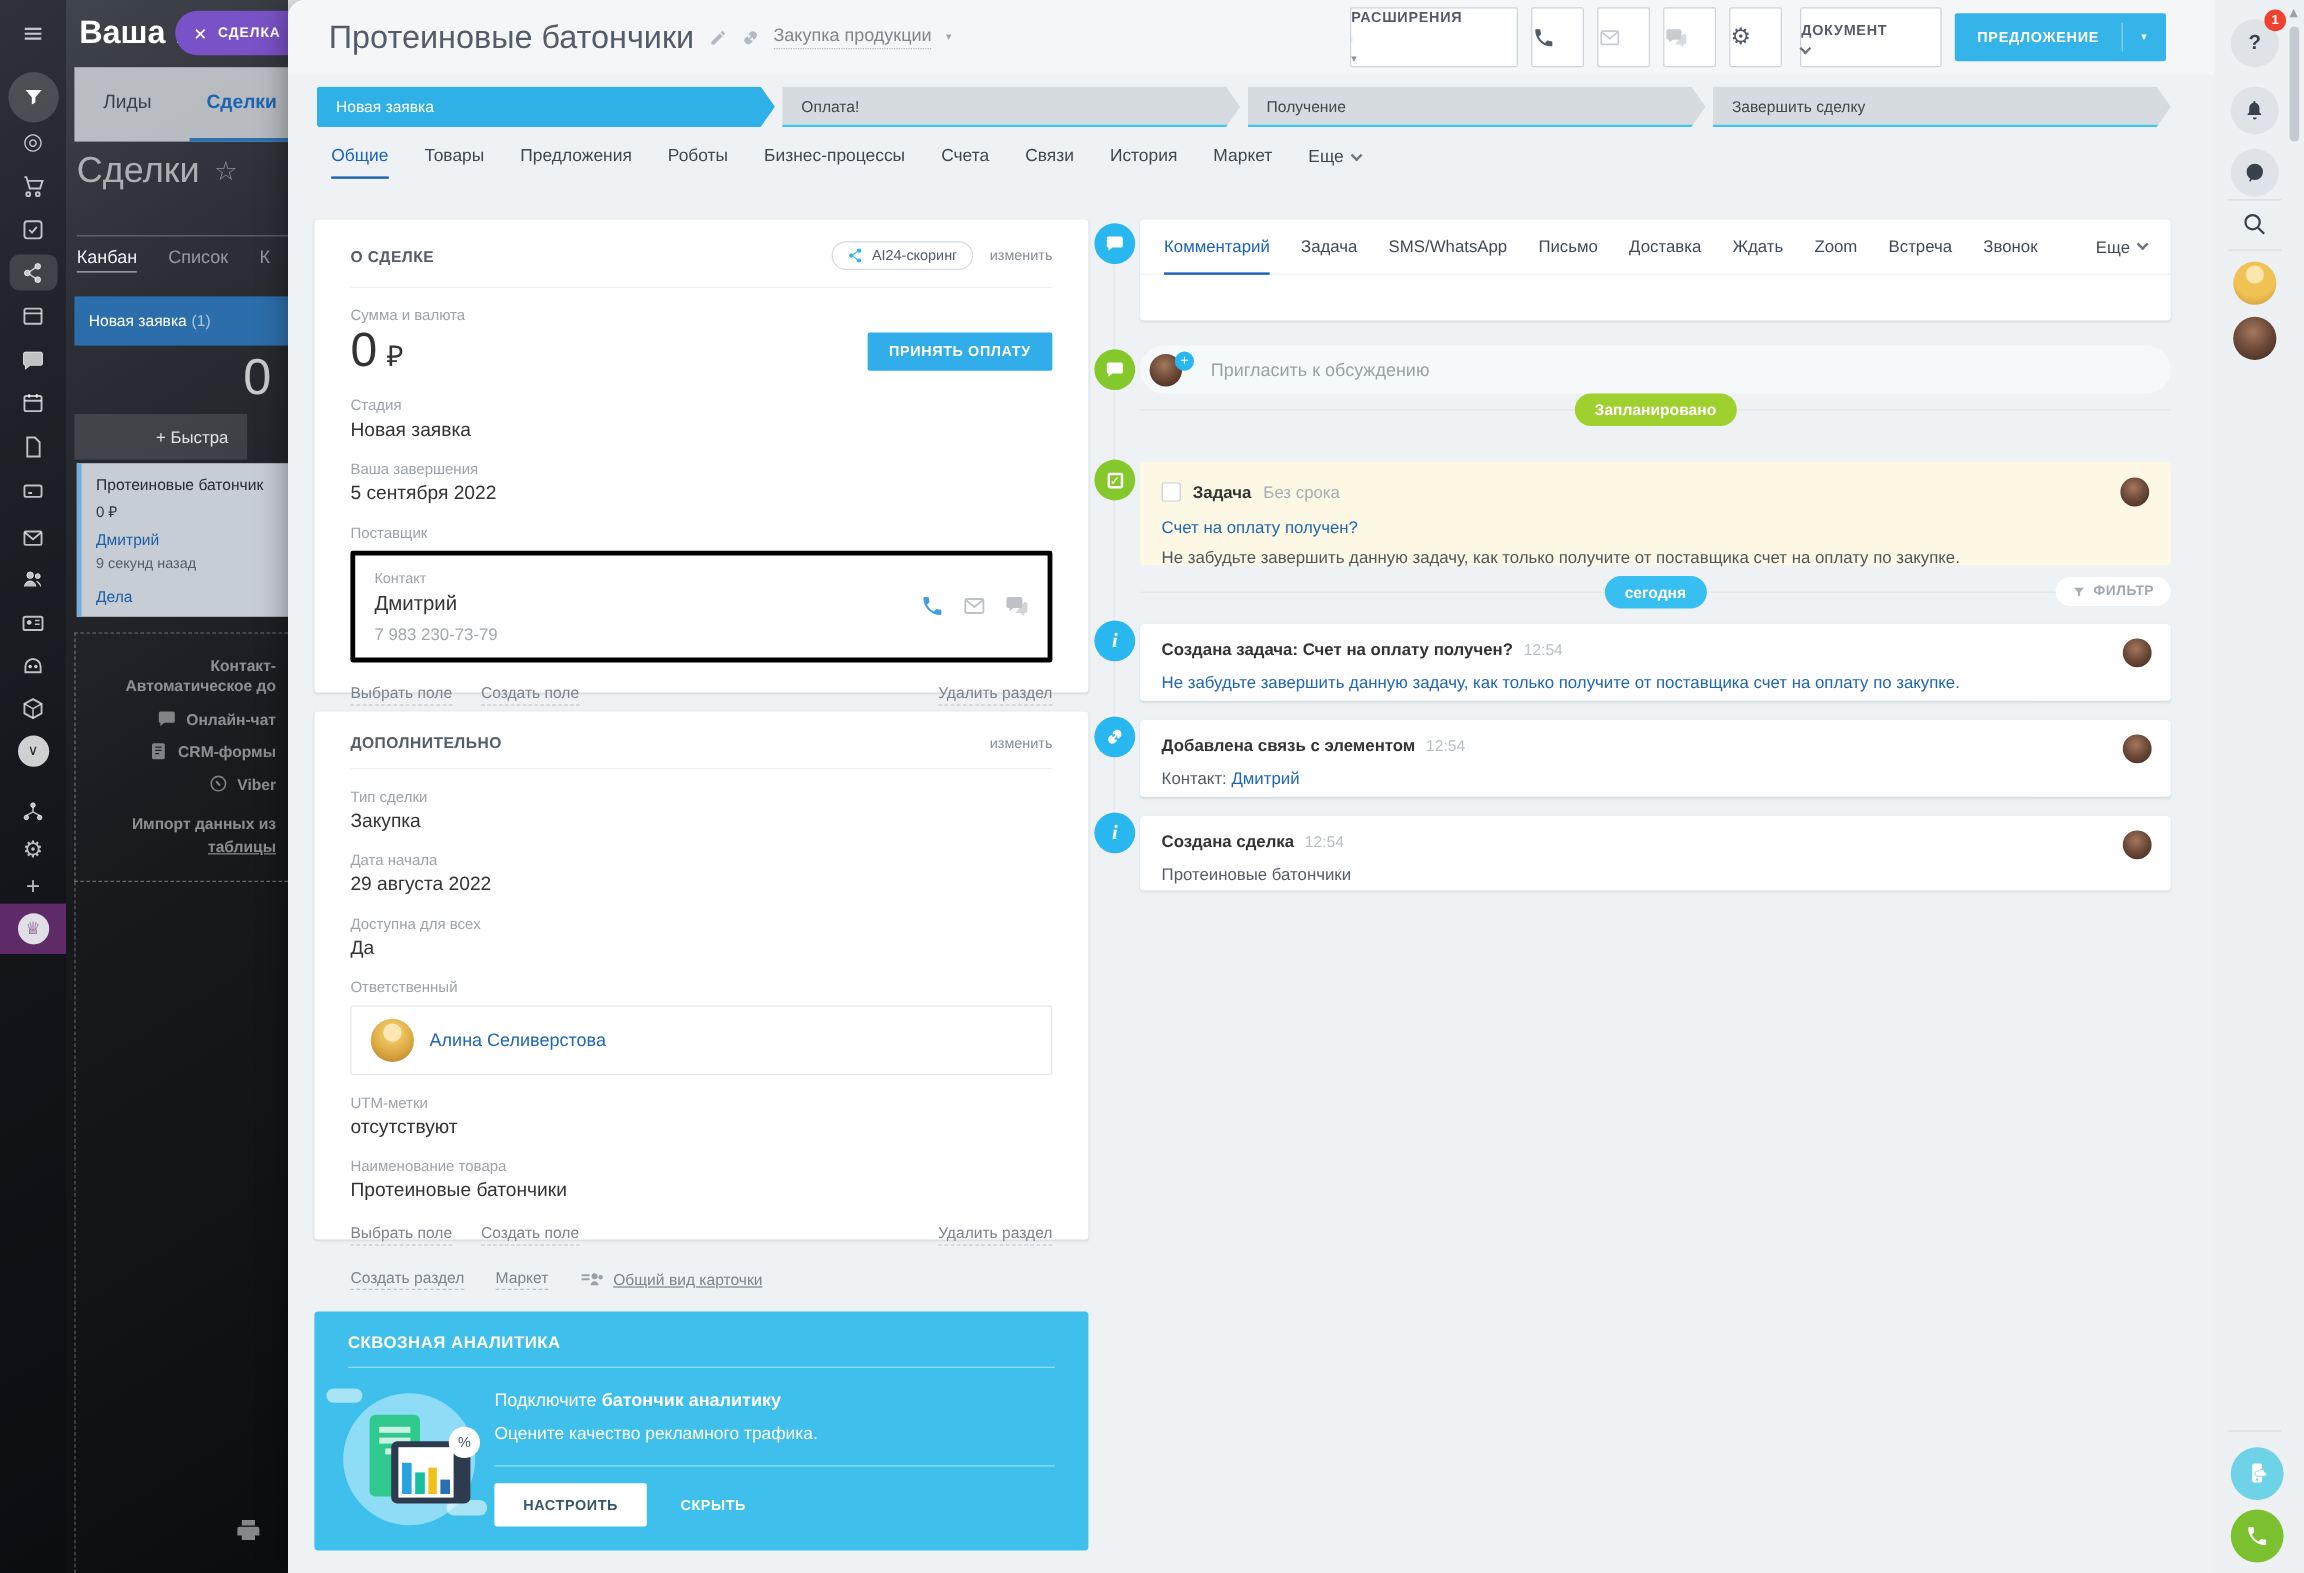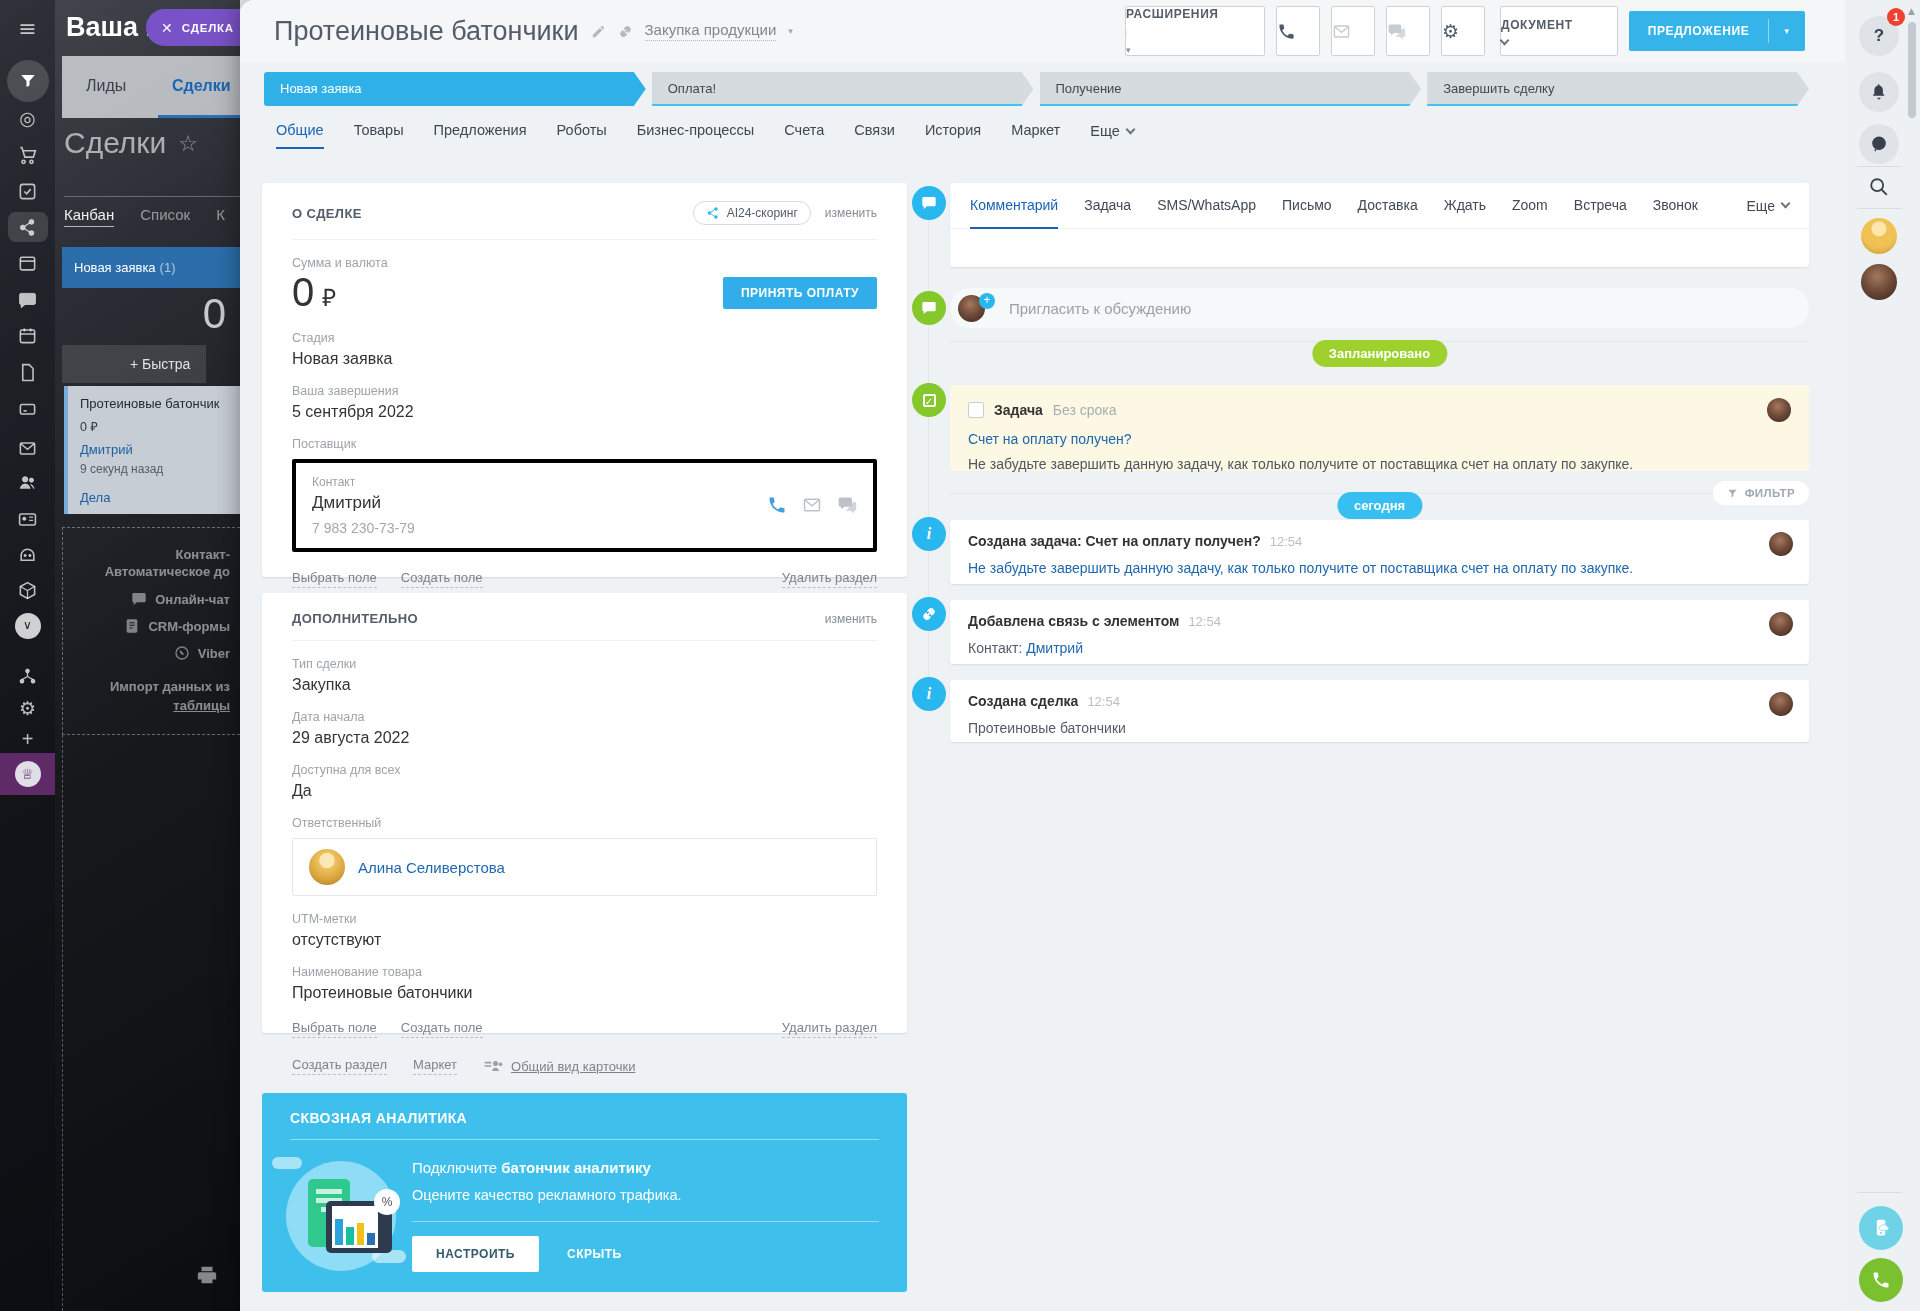--- a/index.html
+++ b/index.html
@@ -152,21 +152,21 @@
 #tl-tabs .ttab.active{color:#1a63b4;border-bottom:2px solid #1a63b4;}
 #tl-tabs .more{margin-left:auto;display:flex;align-items:center;gap:7px;}
 #comment-input{width:100%;height:36px;border:none;outline:none;padding:0 20px;font-size:14px;color:#333;background:transparent;font-family:"Liberation Sans",sans-serif;}
 #comment-input::placeholder{color:#a9afb6;}
 #invite-row{position:absolute;left:38px;top:105px;width:859px;height:40px;background:#f6f9fa;border-radius:21px;display:flex;align-items:center;gap:4px;padding:0 8px;}
 #invite-av{width:27px;height:27px;}
 #invite-plus{width:16px;height:16px;border-radius:50%;background:#29b7f0;color:#fff;font-size:12px;line-height:15px;text-align:center;margin:-14px 0 0 -10px;}
 #invite-text{font-size:15px;color:#9aa1a9;margin-left:10px;}
 .tl-sep{position:absolute;left:38px;width:859px;height:26px;}
 .tl-sep .line{position:absolute;left:0;right:0;top:13px;height:1px;background:#e3e8ec;}
-.pill{position:absolute;left:50%;transform:translateX(-50%);top:12px;border-radius:14px;padding:6px 17px;font-size:13px;font-weight:bold;color:#fff;}
+.pill{position:absolute;left:50%;transform:translateX(-50%);top:0;border-radius:14px;padding:6px 17px;font-size:13px;font-weight:bold;color:#fff;}
 #sep-planned{top:145px;}
 #pill-planned{background:#9ed02e;}
 #sep-today{top:297px;}
 #pill-today{background:#38bff2;}
 #filter-btn{position:absolute;right:0;top:1px;background:#fff;border-radius:14px;padding:6px 14px;display:flex;align-items:center;gap:7px;font-size:11.5px;font-weight:bold;color:#a0a7ae;letter-spacing:.4px;}
 #filter-btn svg{width:11px;height:11px;fill:#a8aeb5;}
 #task-card{top:202px;height:86px;background:#fcf8e3;box-shadow:none;padding:13px 18px;}
 #task-row1{display:flex;align-items:center;gap:10px;}
 #task-check{width:16px;height:16px;background:#fff;border:1px solid #c9ced4;border-radius:2px;}
 #task-name{font-size:14px;font-weight:bold;color:#333;}

